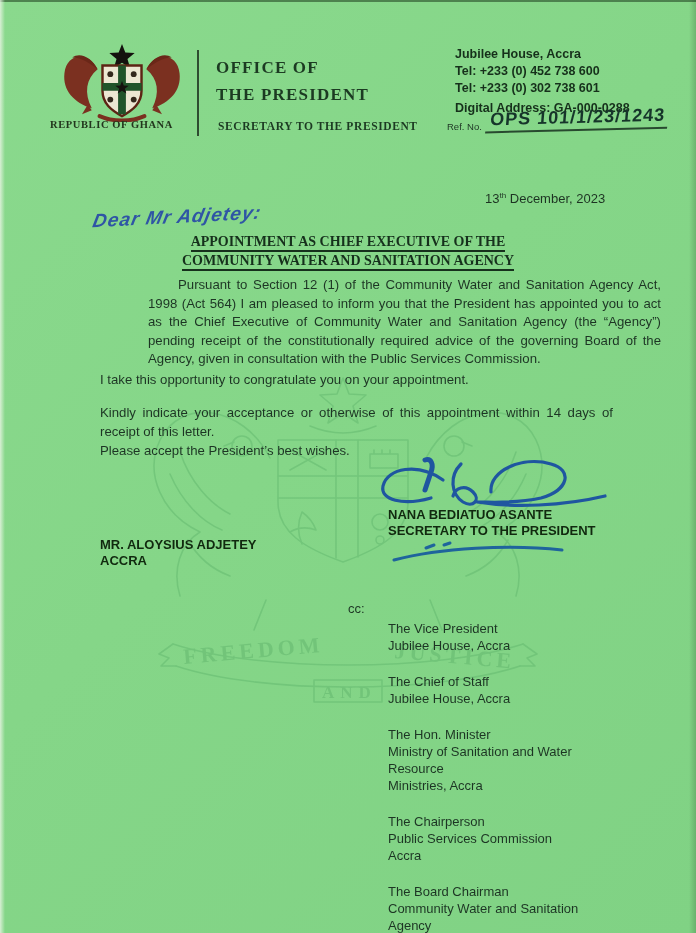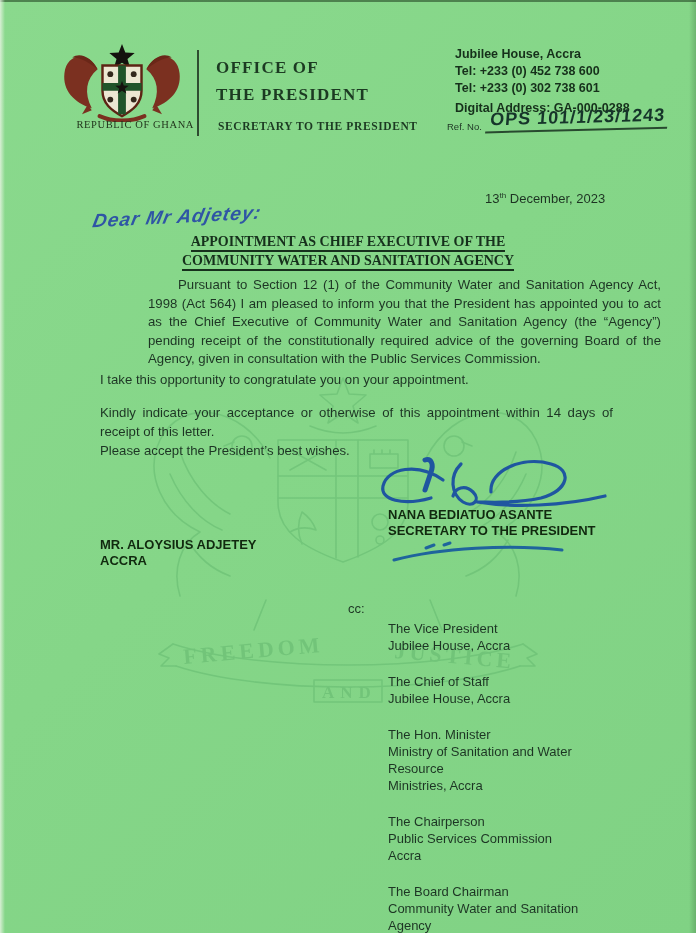--- a/index.html
+++ b/index.html
@@ -7,22 +7,22 @@
     position:relative; width:696px; height:933px; overflow:hidden;
     background:linear-gradient(135deg,#8ad98d 0%,#85d688 45%,#80d284 100%);
     font-family:"Liberation Sans",sans-serif; color:#1d3524;
   }
   .edge-top{position:absolute;left:0;top:0;right:0;height:2px;background:rgba(30,60,30,.55);}
   .edge-left{position:absolute;left:0;top:0;bottom:0;width:5px;background:linear-gradient(to right,rgba(235,245,230,.8),rgba(235,245,230,0));}
   .edge-right{position:absolute;right:0;top:0;bottom:0;width:7px;background:linear-gradient(to left,rgba(25,60,25,.22),rgba(25,60,25,0));}
   .abs{position:absolute;}
 
   
-  .crest-caption{left:50px;top:119px;width:144px;text-align:right;
-    font-family:"Liberation Serif",serif;font-weight:normal;font-size:10.5px;
+  .crest-caption{left:50px;top:119px;width:144px;text-align:left;
+    font-family:"Liberation Serif",serif;font-weight:bold;font-size:10.5px;
     letter-spacing:.6px;color:#22361d;}
   .divider{left:197px;top:50px;width:2px;height:86px;background:#2e4c30;}
   .office{left:216px;top:54px;font-family:"Liberation Serif",serif;font-weight:bold;
     font-size:17px;line-height:27px;letter-spacing:1.2px;color:#1c3a22;}
   .office-sub{left:218px;top:120px;font-family:"Liberation Serif",serif;font-weight:bold;
     font-size:11.5px;letter-spacing:.6px;color:#1c3a22;}
   .contact{left:455px;top:46px;font-weight:bold;font-size:12.5px;line-height:17px;color:#16301b;}
   .contact .digital{margin-top:3px;text-align:right;}
   .ref-row{left:447px;top:121px;font-size:9.5px;color:#1d3524;}
   .ref-value{left:486px;top:107px;width:176px;font-size:18px;font-weight:600;

